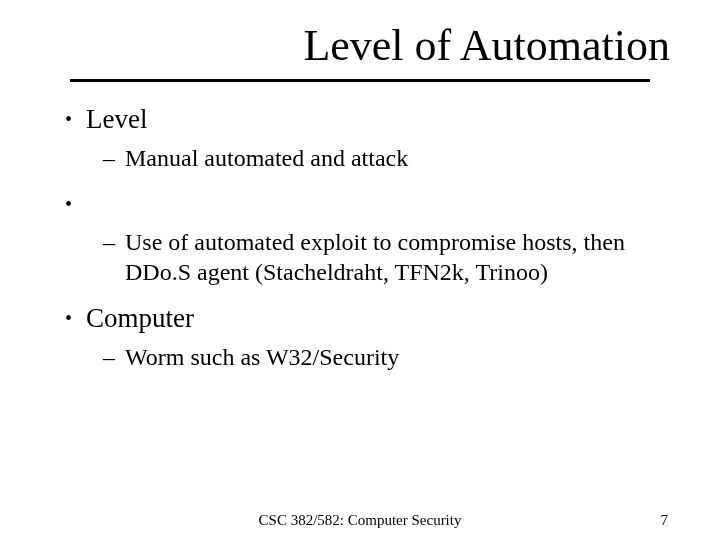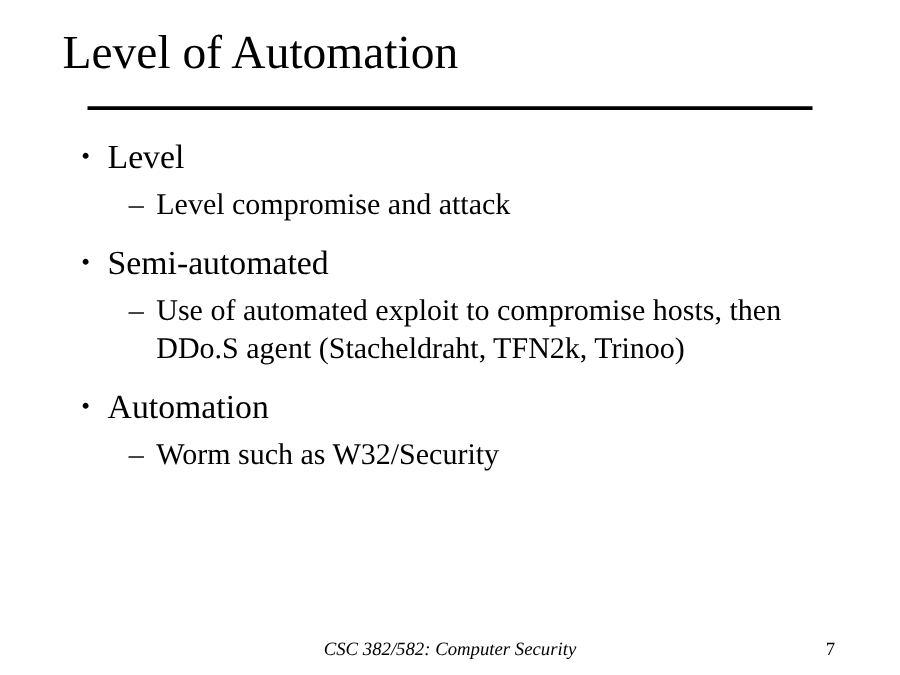--- a/index.html
+++ b/index.html
@@ -15,23 +15,23 @@
       color: #000000;
       position: relative;
     }
     .slide {
       width: 100%;
       height: 100%;
       padding: 20px 50px 0 50px;
       position: relative;
     }
     .title {
-      font-size: 38px;
-      text-align: left;
-      margin-bottom: 21px;
+      font-size: 44px;
+      text-align: right;
+      margin-bottom: 8px;
       font-weight: normal;
     }
     .title-underline {
       border-bottom: 3px solid #000;
       margin: 0 20px 22px 20px;
     }
     .content {
       padding-left: 15px;
     }
     .bullet-1 {
@@ -64,21 +64,20 @@
       bottom: 28px;
       left: 0;
       width: 100%;
       font-size: 15px;
       font-family: "Times New Roman", Times, serif;
     }
     .footer-center {
       position: absolute;
       left: 50%;
       transform: translateX(-50%);
-      font-style: italic;
     }
     .footer-right {
       position: absolute;
       right: 52px;
     }
   </style>
 </head>
 <body>
 
 <div class="slide">
@@ -86,35 +85,34 @@
   <div class="title-underline"></div>
 
   <div class="content">
 
     <div class="bullet-1">
       <span class="marker">•</span>
       <span>Level</span>
     </div>
     <div class="bullet-2">
       <span class="marker">–</span>
-      <span class="text">Level compromise and attack</span>
+      <span class="text">Manual automated and attack</span>
     </div>
 
     <div class="bullet-1">
       <span class="marker">•</span>
-      <span>Semi-automated</span>
     </div>
     <div class="bullet-2">
       <span class="marker">–</span>
       <span class="text">Use of automated exploit to compromise hosts, then DDo.S agent (Stacheldraht, TFN2k, Trinoo)</span>
     </div>
 
     <div class="bullet-1">
       <span class="marker">•</span>
-      <span>Automation</span>
+      <span>Computer</span>
     </div>
     <div class="bullet-2">
       <span class="marker">–</span>
       <span class="text">Worm such as W32/Security</span>
     </div>
 
   </div>
 
   <div class="footer">
     <span class="footer-center">CSC 382/582: Computer Security</span>

